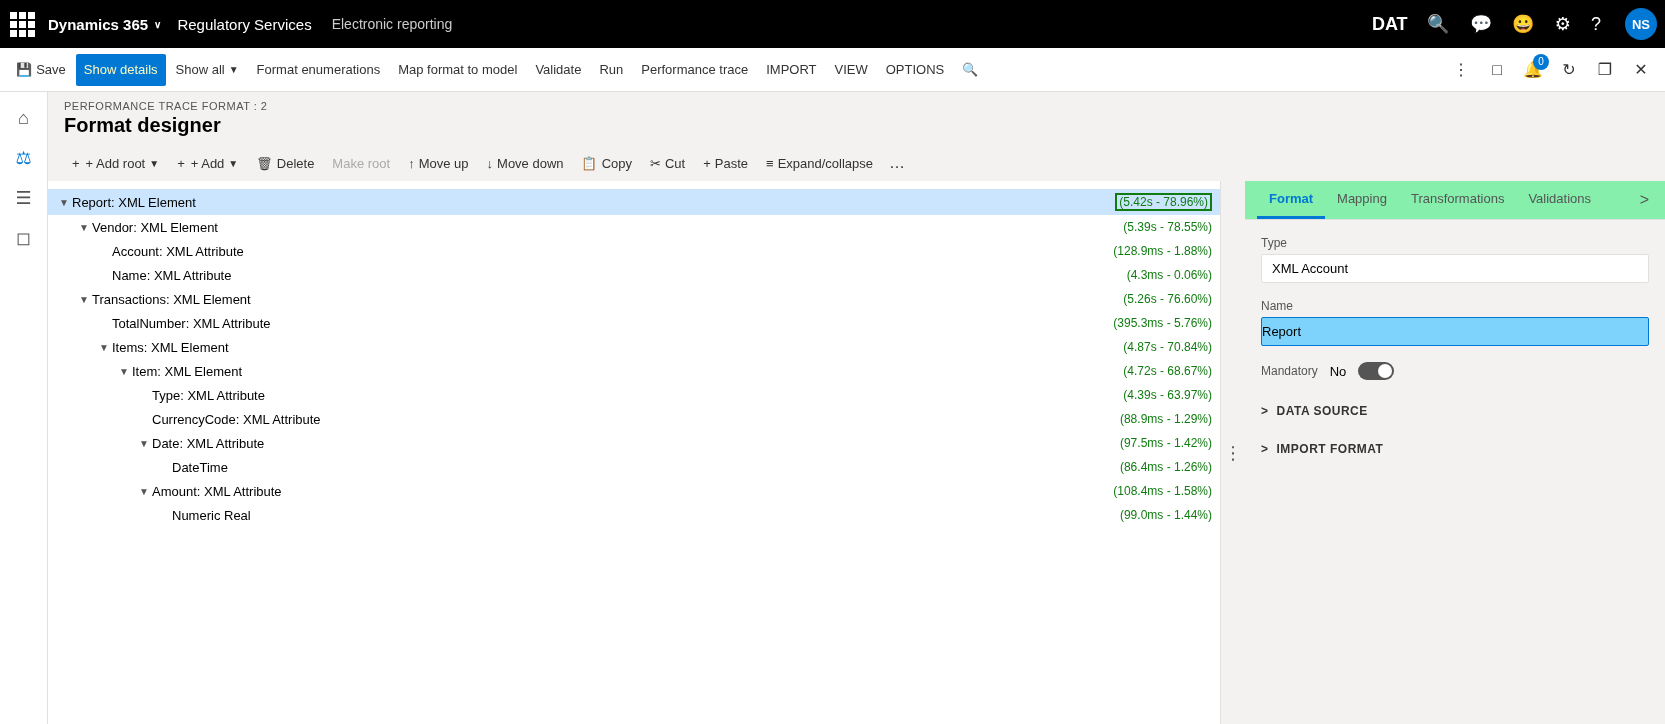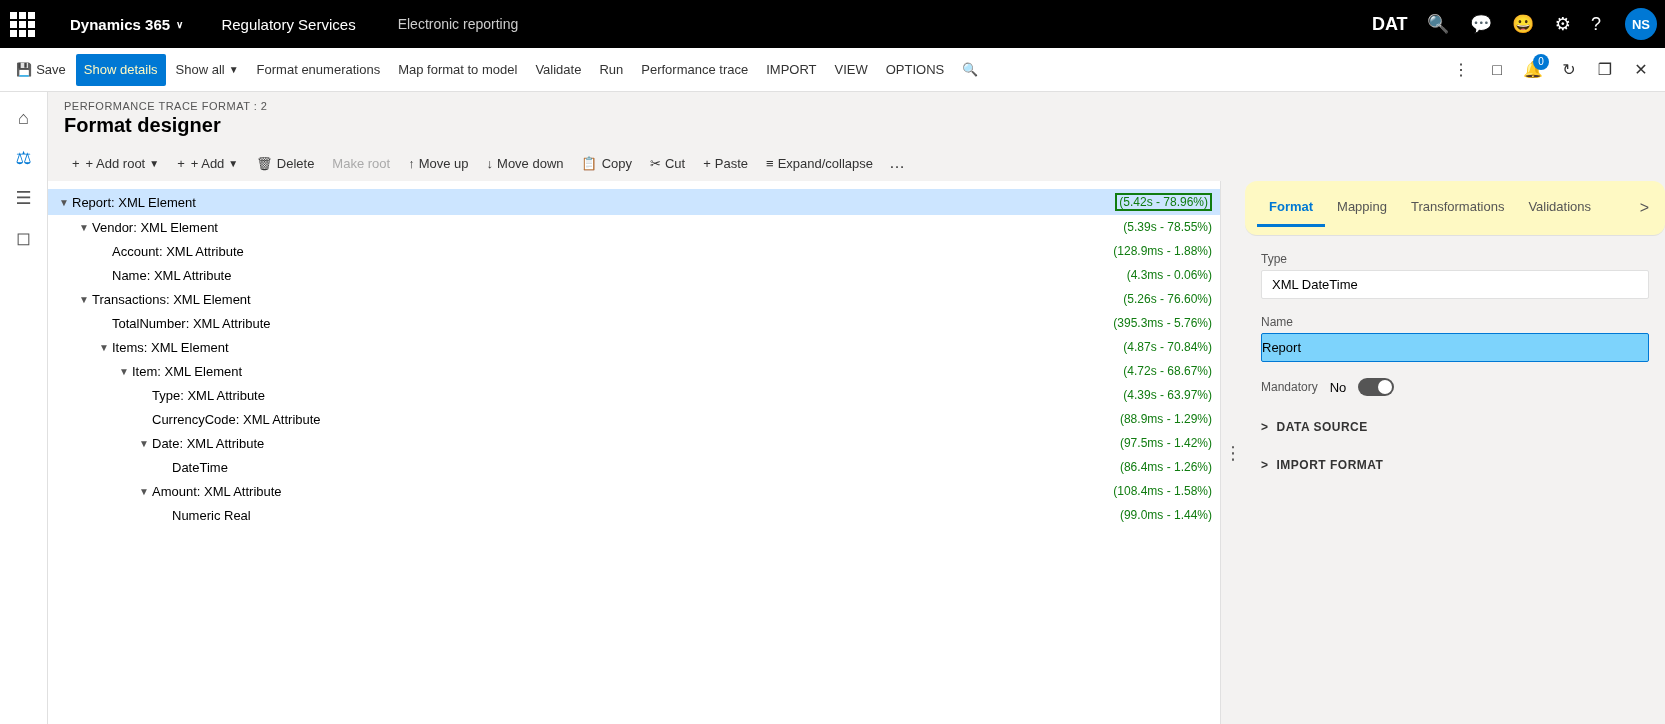--- a/index.html
+++ b/index.html
@@ -2,21 +2,21 @@
 <html><head>
   <meta charset="utf-8">
   <style>
     * { box-sizing: border-box; margin: 0; padding: 0; }
     body { font-family: 'Segoe UI', Arial, sans-serif; font-size: 13px; background: #f3f2f1; overflow: hidden; width: 1665px; height: 724px; }
 
     
     .top-nav {
       display: flex; align-items: center;
       background: #000; color: #fff;
-      height: 48px; padding: 0 8px; gap: 22px;
+      height: 48px; padding: 0 8px;
     }
     .top-nav .waffle {
       width: 28px; height: 28px; margin-right: 12px;
       display: flex; align-items: center; justify-content: center;
       cursor: pointer;
     }
     .waffle-icon { display: grid; grid-template-columns: repeat(3,7px); gap: 2px; }
     .waffle-icon span { width: 7px; height: 7px; background: #fff; display: block; }
     .top-nav .app-name {
       font-size: 15px; font-weight: 600; color: #fff;
@@ -149,23 +149,22 @@
     .perf-highlight {
       border: 2px solid #107c10; padding: 0 2px; color: #107c10;
     }
 
     
     .right-panel {
       width: 420px; background: #f3f2f1; overflow-y: auto;
     }
     .right-panel-tabs {
       display: flex; align-items: center;
-      background: #fef9c3; border-bottom: 1px solid #e0e0e0;
-      padding: 8px 12px;
-      border-radius: 12px;
+      background: #86efac; border-bottom: 1px solid #e0e0e0;
+      padding: 0 12px;
     }
     .right-tab {
       padding: 10px 12px; font-size: 13px; color: #555;
       border-bottom: 3px solid transparent; cursor: pointer;
       white-space: nowrap;
     }
     .right-tab.active { color: #0078d4; border-bottom-color: #0078d4; font-weight: 600; }
     .right-tab-chevron {
       margin-left: auto; font-size: 16px; color: #555;
       display: flex; align-items: center; padding: 4px; cursor: pointer;
@@ -454,21 +453,21 @@
           <div class="right-panel-tabs">
             <div class="right-tab active">Format</div>
             <div class="right-tab">Mapping</div>
             <div class="right-tab">Transformations</div>
             <div class="right-tab">Validations</div>
             <div class="right-tab-chevron">&gt;</div>
           </div>
           <div class="right-panel-content">
             <div class="field-group">
               <div class="field-label">Type</div>
-              <div class="field-value">XML DateTime</div>
+              <div class="field-value">XML Account</div>
             </div>
             <div class="field-group">
               <div class="field-label">Name</div>
               <input class="field-input" type="text" value="Report" style="">
             </div>
             <div class="mandatory-row">
               <div class="mandatory-label">Mandatory</div>
               <div class="mandatory-val">No</div>
               <div class="toggle">
                 <div class="toggle-knob"></div>

